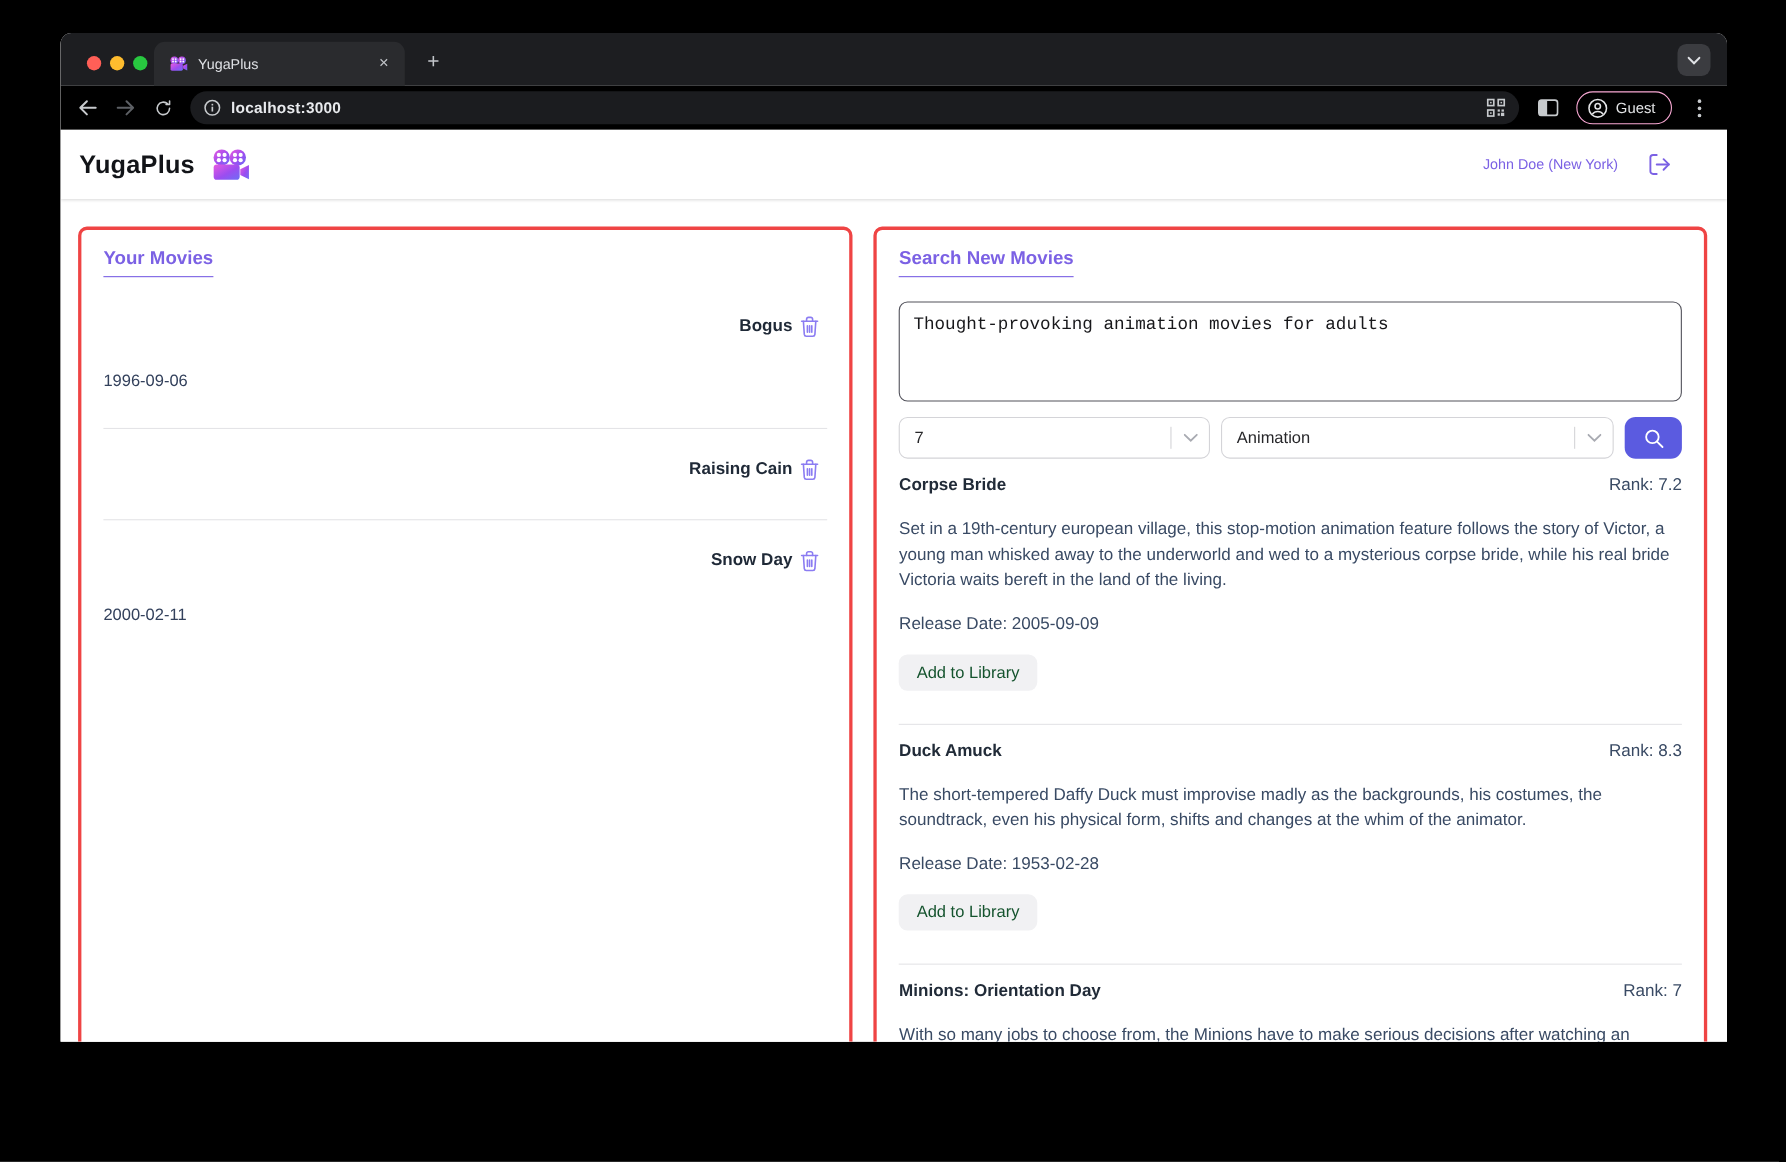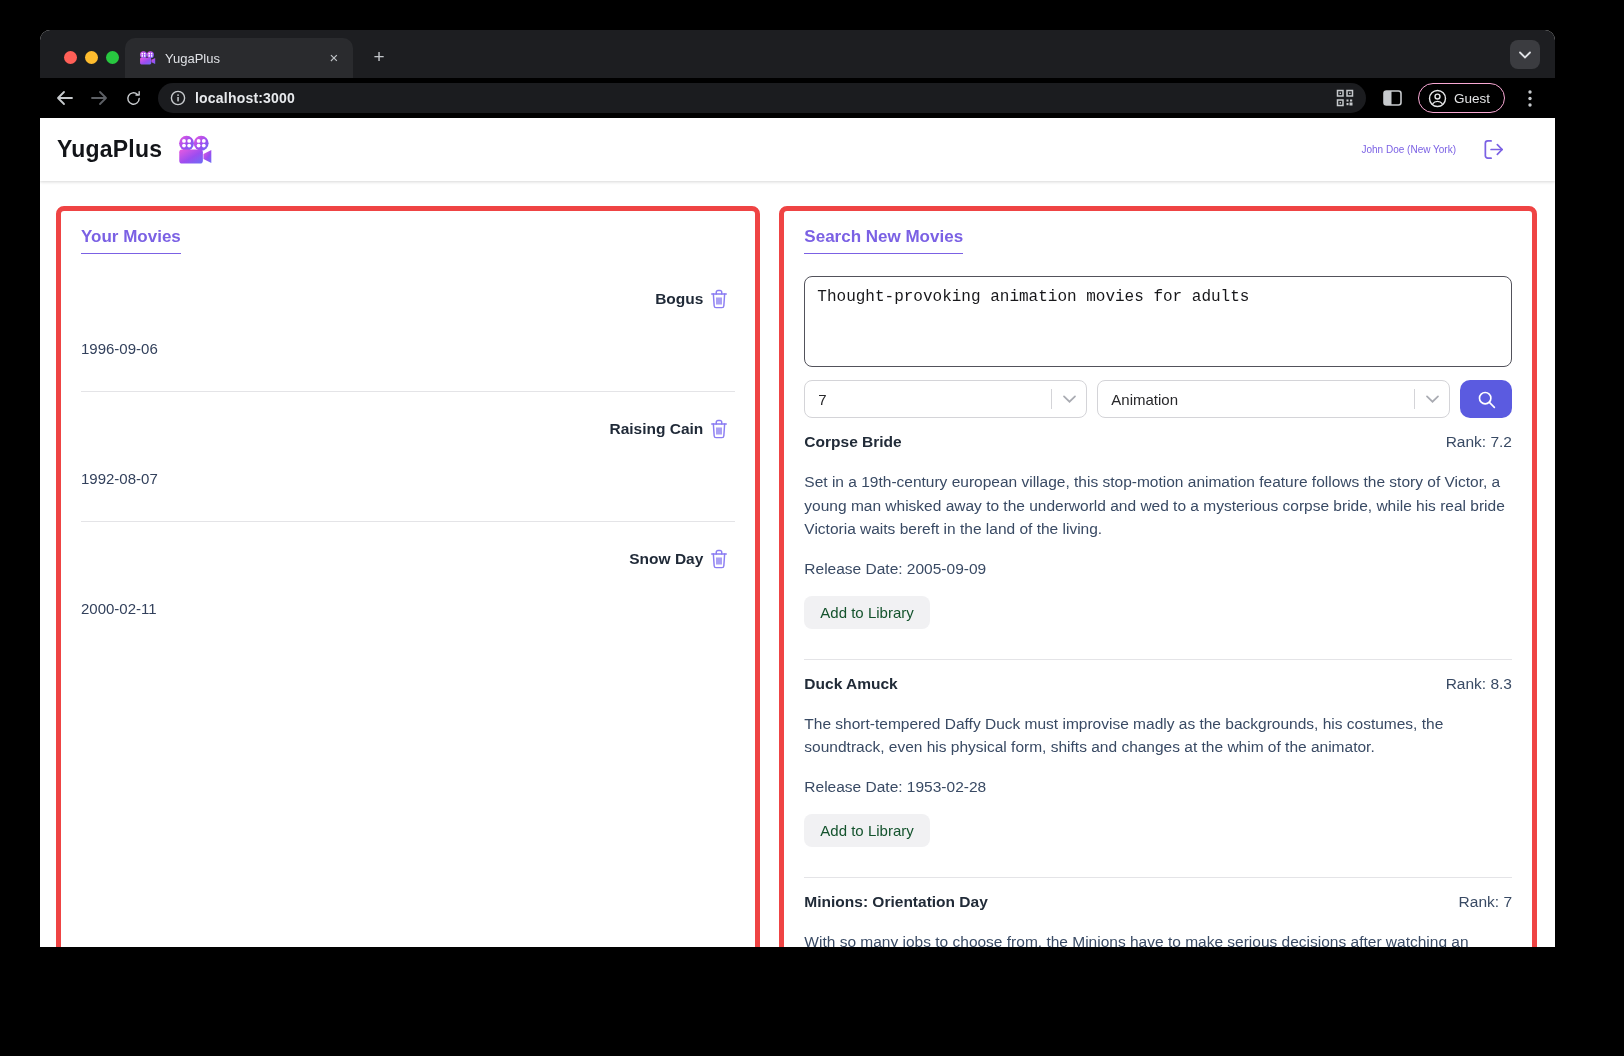--- a/index.html
+++ b/index.html
@@ -1,17 +1,17 @@
 <!DOCTYPE html>
 <html><head>
 <meta charset="utf-8">
 <style>
   * { margin:0; padding:0; box-sizing:border-box; }
   html,body { width:1624px; height:1056px; background:#000; font-family:"Liberation Sans", sans-serif; }
-  .window { position:absolute; left:40px; top:30px; width:1515px; height:917px;
+  .window { position:absolute; left:55px; top:30px; width:1515px; height:917px;
             border-radius:10px 10px 0 0; overflow:hidden; background:#fff; }
 
   
   .tabstrip { height:48px; background:#1d1e21; display:flex; align-items:flex-end; position:relative; }
   .traffic { position:absolute; left:24px; top:21px; display:flex; gap:8px; }
   .traffic span { width:13px; height:13px; border-radius:50%; display:block; }
   .t-red{ background:#ff5f57; } .t-yellow{ background:#febc2e; } .t-green{ background:#28c840; }
   .tab { margin-left:85px; width:228px; height:40px; background:#2a2b2e; border-radius:10px 10px 0 0;
          display:flex; align-items:center; padding:0 10px 0 14px; gap:9px; }
   .tab-title { color:#dfe1e5; font-size:13px; flex:1; white-space:nowrap; overflow:hidden; }
@@ -27,23 +27,23 @@
   .guest-pill { height:30px; border:1px solid #f9a8d4; border-radius:15px; display:flex; align-items:center;
                 gap:7px; padding:0 14px 0 9px; color:#e3e4e6; font-size:13.5px; margin:0 6px; }
 
   
   .page { height:829px; background:#fff; overflow:hidden; }
   .app-header { height:63px; display:flex; align-items:center; justify-content:space-between;
                 padding:0 50px 0 17px; box-shadow:0 1px 3px rgba(0,0,0,.16); position:relative; z-index:2; }
   .brand { display:flex; align-items:center; gap:15px; }
   .brand h1 { font-size:23px; font-weight:bold; color:#121418; letter-spacing:.2px; }
   .user-area { display:flex; align-items:center; gap:26px; }
-  .user-name { color:#7b61e4; font-size:10px; }
+  .user-name { color:#7b61e4; font-size:13px; }
   .main { display:flex; gap:19px; padding:25px 18px 0 16px; }
-  .card { border:5px solid #ef4444; border-radius:8px; background:#fff; padding:16px 20px; height:790px; }
+  .card { border:3px solid #ef4444; border-radius:8px; background:#fff; padding:16px 20px; height:790px; }
   .card-left { width:725px; }
   .card-right { width:780px; }
   .panel-title { display:inline-block; color:#7b61e4; font-size:17px; font-weight:bold;
                  border-bottom:1.5px solid #7b61e4; padding-bottom:6px; }
 
   
   .movie-item { border-bottom:1px solid #e4e4e7; padding:26px 0 34px; }
   .movie-item.last { border-bottom:none; }
   .movie-row { display:flex; align-items:flex-start; justify-content:flex-end; }
   .movie-name { font-size:15.5px; font-weight:bold; color:#1f2937; padding-top:2px; }
@@ -262,21 +262,20 @@
                 <svg width="20" height="22" viewBox="0 0 22 24">
                   <g stroke="#8b7cf2" stroke-width="1.6" fill="none" stroke-linecap="round" stroke-linejoin="round">
                     <path d="M3 6.5 H19"></path>
                       <path d="M8 6.5 V4.5 a1.8 1.8 0 0 1 1.8-1.8 h2.4 a1.8 1.8 0 0 1 1.8 1.8 V6.5"></path>
                     <path d="M4.8 6.5 l.9 13.2 a2 2 0 0 0 2 1.8 h6.6 a2 2 0 0 0 2-1.8 l.9-13.2"></path>
                     <path d="M8.8 11 v6.5 M11 11 v6.5 M13.2 11 v6.5"></path>
                   </g>
                 </svg>
               </button>
             </div>
-            <div class="movie-date">1992-08-07</div>
           </div>
 
           <div class="movie-item last">
             <div class="movie-row">
               <span class="movie-name">Snow Day</span>
               <button class="trash-btn">
                 <svg width="20" height="22" viewBox="0 0 22 24">
                   <g stroke="#8b7cf2" stroke-width="1.6" fill="none" stroke-linecap="round" stroke-linejoin="round">
                     <path d="M3 6.5 H19"></path>
                       <path d="M8 6.5 V4.5 a1.8 1.8 0 0 1 1.8-1.8 h2.4 a1.8 1.8 0 0 1 1.8 1.8 V6.5"></path>

